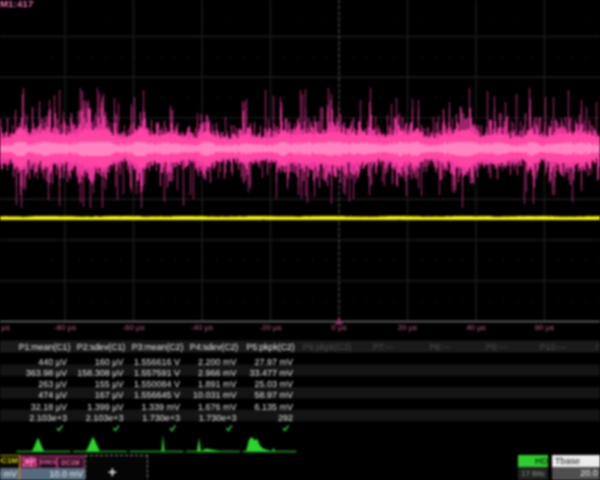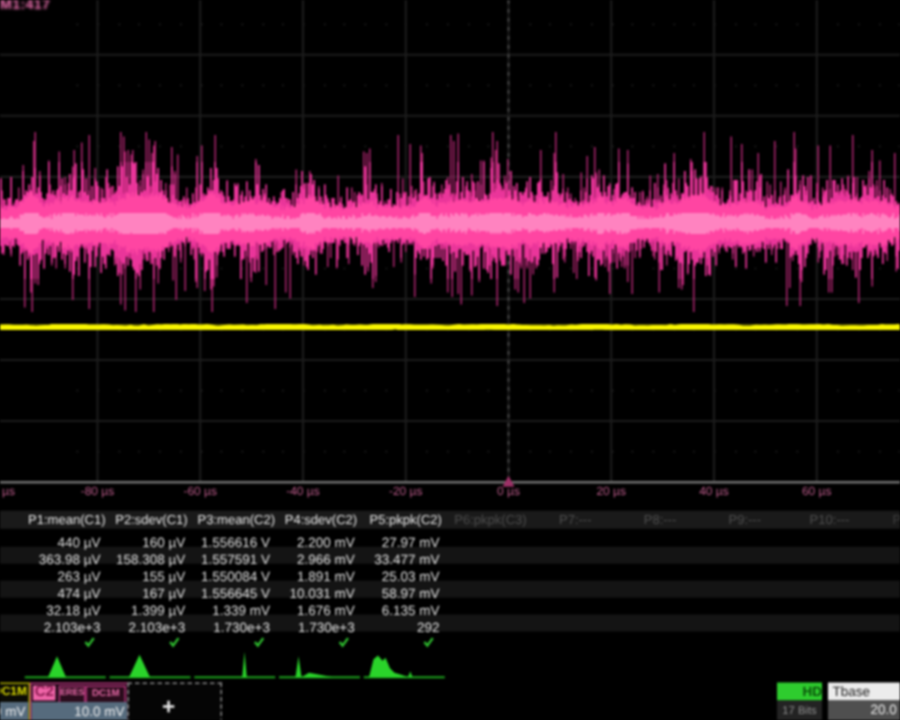--- a/index.html
+++ b/index.html
@@ -7,21 +7,21 @@
 .abs{position:absolute;}
 #toplbl{left:0;top:-2px;color:#f272b4;font-size:9.5px;font-weight:bold;filter:blur(0.7px);letter-spacing:0.2px;}
 
 #c1box{left:-64px;top:455px;width:82px;height:30px;border:1px solid #a8a800;background:#0a0a05;}
 #c1box .vdiv{position:absolute;left:0;right:0;top:12px;bottom:0;background:#566b7d;color:#f0f0f0;
   font-size:9px;text-align:right;padding:1px 2px 0 0;box-sizing:border-box;}
 #c1box .coup{position:absolute;right:1px;top:0px;color:#d8d800;font-size:8px;font-weight:bold;}
 #c2box{left:20px;top:455px;width:64px;height:30px;border:1px solid #b03478;background:#140710;}
 #c2box .vdiv{position:absolute;left:0;right:0;top:12px;bottom:0;background:#566b7d;color:#f0f0f0;
   font-size:9px;text-align:right;padding:1px 2px 0 0;box-sizing:border-box;}
-.chip2{position:absolute;font-size:10px;font-weight:bold;}
+.chip2{position:absolute;font-size:13px;font-weight:bold;}
 #c2lab{left:1px;top:1px;width:15px;height:10px;background:#f065a8;color:#8b1d52;text-align:center;line-height:10px;}
 #eres{left:18px;top:1px;width:16px;height:10px;background:#2a0c1c;border:1px solid #b03478;color:#e86aa8;
   text-align:center;line-height:9px;font-size:6px;}
 #dc1m{left:36px;top:1px;width:25px;height:10px;background:#2a0c1c;border:1px solid #b03478;color:#e86aa8;
   text-align:center;line-height:9px;font-size:6.5px;}
 #plus{left:85px;top:455px;width:61px;height:30px;border:1px dashed #8a8a8a;background:#050505;}
 #plus span{position:absolute;left:22px;top:7px;color:#e8e8e8;font-size:15px;font-weight:bold;}
 #hdbox{left:518px;top:455px;width:30px;height:12px;background:#2ecc2e;color:#0a4f0a;font-weight:bold;
   font-size:9px;text-align:right;line-height:12px;}
 #hdsub{left:518px;top:467px;width:30px;height:13px;background:#232323;color:#909090;font-size:7.5px;

